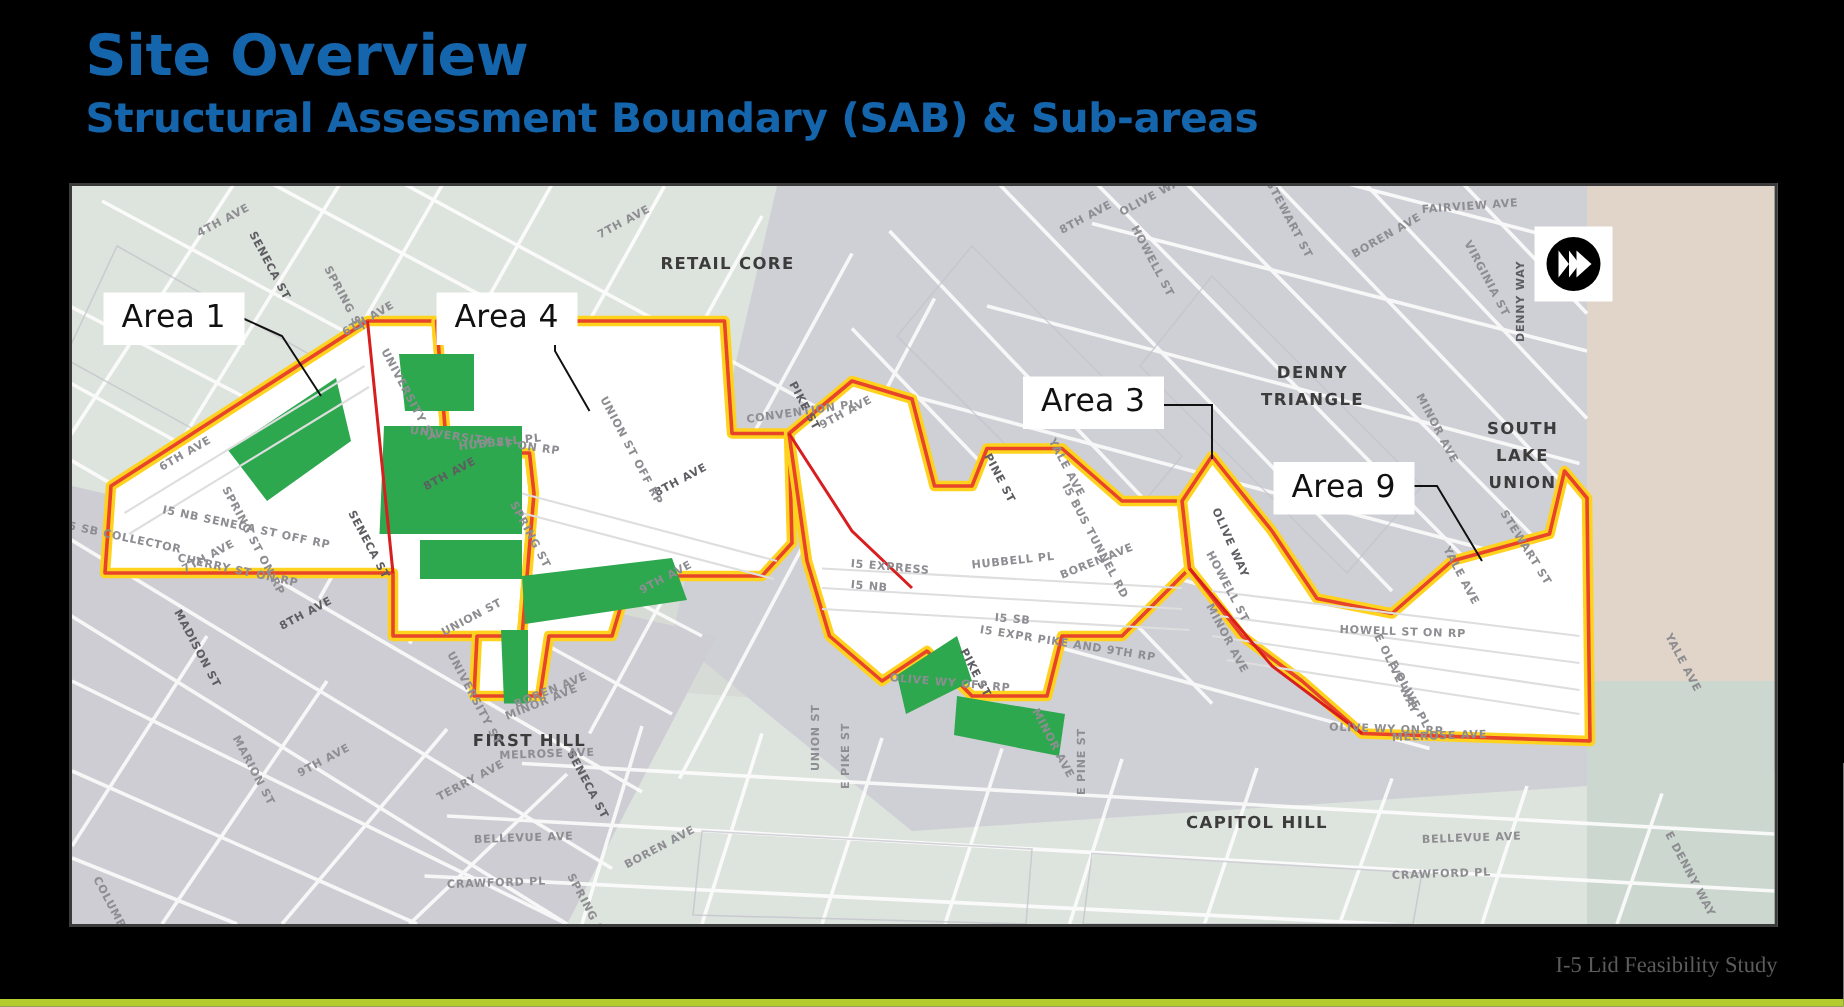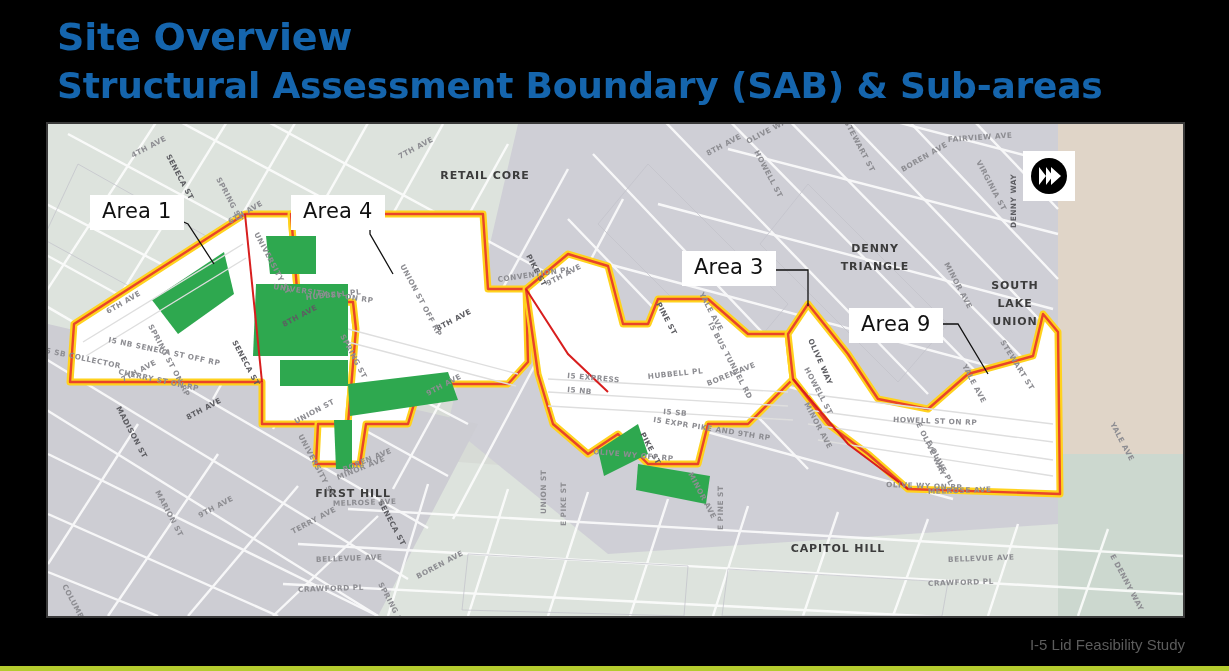--- a/index.html
+++ b/index.html
@@ -13,21 +13,21 @@
   #slide{position:absolute;inset:0;background:#000000;}
 
   
   .title-block{position:absolute;left:57px;top:18px;}
   .title-main{
     font-size:38px;font-weight:bold;color:#1565ad;
     letter-spacing:-.2px;line-height:1.05;margin:0;
     font-family:"DejaVu Sans", sans-serif;
   }
   .title-sub{
-    font-size:36px;font-weight:bold;color:#1565ad;
+    font-size:27px;font-weight:bold;color:#1565ad;
     letter-spacing:-.2px;line-height:1.2;margin:6px 0 0 0;
     font-family:"DejaVu Sans", sans-serif;
   }
 
   
   #map-frame{
     position:absolute;left:46px;top:122px;width:1139px;height:496px;
     border:2px solid #3a3a3a;box-sizing:border-box;overflow:hidden;
     background:#d9dcd8;
   }
@@ -40,30 +40,30 @@
   }
   #north-arrow svg{display:block;}
 
   
   .area-label{
     position:absolute;background:#ffffff;color:#111111;
     font-size:21px;line-height:1;padding:6px 12px 8px 12px;
     white-space:nowrap;font-family:"DejaVu Sans", sans-serif;
     letter-spacing:.2px;
   }
-  #area-label-1{left:21px;top:71px;margin-left:21px;}
+  #area-label-1{left:21px;top:71px;}
   #area-label-2{left:243px;top:71px;}
   #area-label-3{left:634px;top:127px;}
   #area-label-4{left:801px;top:184px;}
 
   
   .footer-text{
     position:absolute;right:44px;top:636px;
     font-size:15px;color:#5c5c5c;
-    font-family:Liberation Sans, sans-serif;
+    font-family:Liberation Serif, serif;
     margin-left:12px;
   }
   #accent-bar{
     position:absolute;left:0;bottom:0;width:100%;height:5px;background:#b5cc2e;
   }
 
   
   .nbhd{font-family:"DejaVu Sans",sans-serif;font-size:11px;font-weight:bold;fill:#3c3c3c;letter-spacing:.9px;}
   .st{font-family:"DejaVu Sans",sans-serif;font-size:7.4px;font-weight:bold;fill:#8d8d92;letter-spacing:.5px;}
   .st-d{font-family:"DejaVu Sans",sans-serif;font-size:7.4px;font-weight:bold;fill:#5d5d62;letter-spacing:.5px;}

